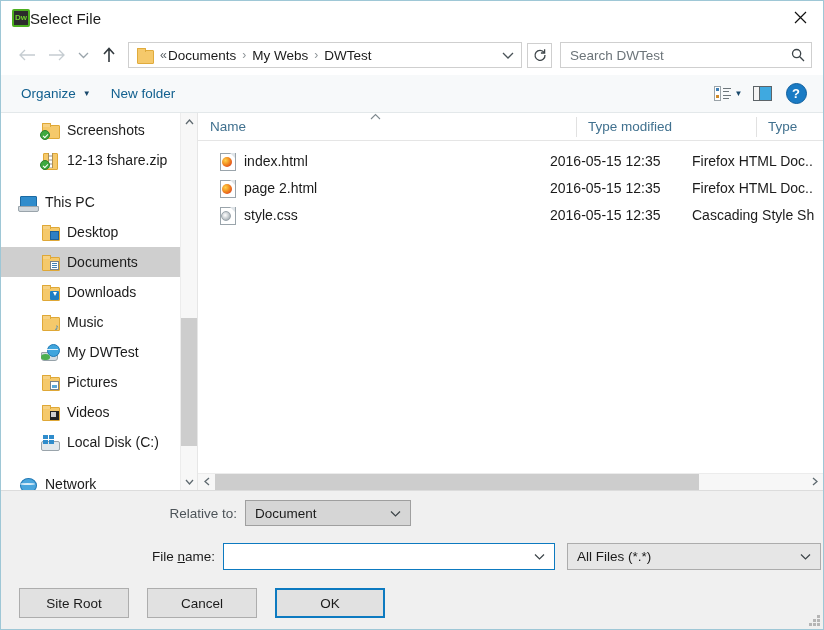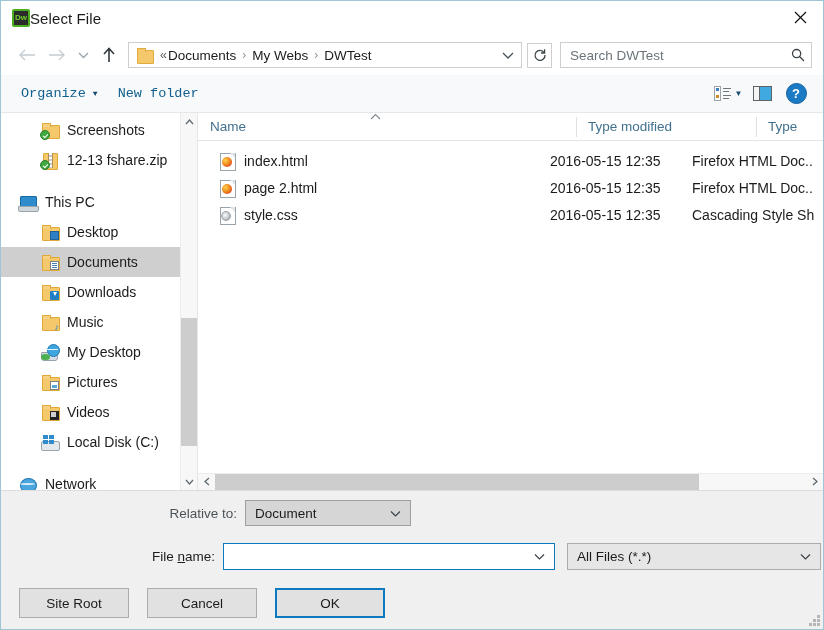--- a/index.html
+++ b/index.html
@@ -118,21 +118,21 @@
   
   .cmdbar {
     height: 38px; flex: 0 0 38px;
     background: #f7f9fa;
     border-bottom: 1px solid #e3e8ea;
     display: flex; align-items: center;
     padding: 0 10px;
   }
   .cmd-item {
     font-size: 13.5px; color: #12608f;
-    padding: 5px 10px; display: flex; align-items: center; font-family: Liberation Mono, monospace;
+    padding: 5px 10px; display: flex; align-items: center;
   }
   .cmd-caret { margin-left: 7px; font-size: 8px; color: #18486b; }
   .cmd-spacer { flex: 1 1 auto; }
   .cmd-icon-btn {
     width: 34px; height: 28px;
     display: flex; align-items: center; justify-content: center;
   }
   .view-icon { position: relative; width: 17px; height: 15px; }
   .view-icon .bx {
     position:absolute; left:0; width:7px; height:15px;
@@ -582,21 +582,21 @@
               <i class="ov-music">♪</i>
             </span>
           <span class="label">Music</span>
         </div>
 
         <div class="tree-item indent-1">
           <span class="ico laptop">
               <i class="globe-lines"></i>
               <i class="globe-green"></i>
             </span>
-          <span class="label">My Desktop</span>
+          <span class="label">My DWTest</span>
         </div>
 
         <div class="tree-item indent-1">
           <span class="ico folder">
               <i class="overlay ov-pic"></i>
             </span>
           <span class="label">Pictures</span>
         </div>
 
         <div class="tree-item indent-1">

